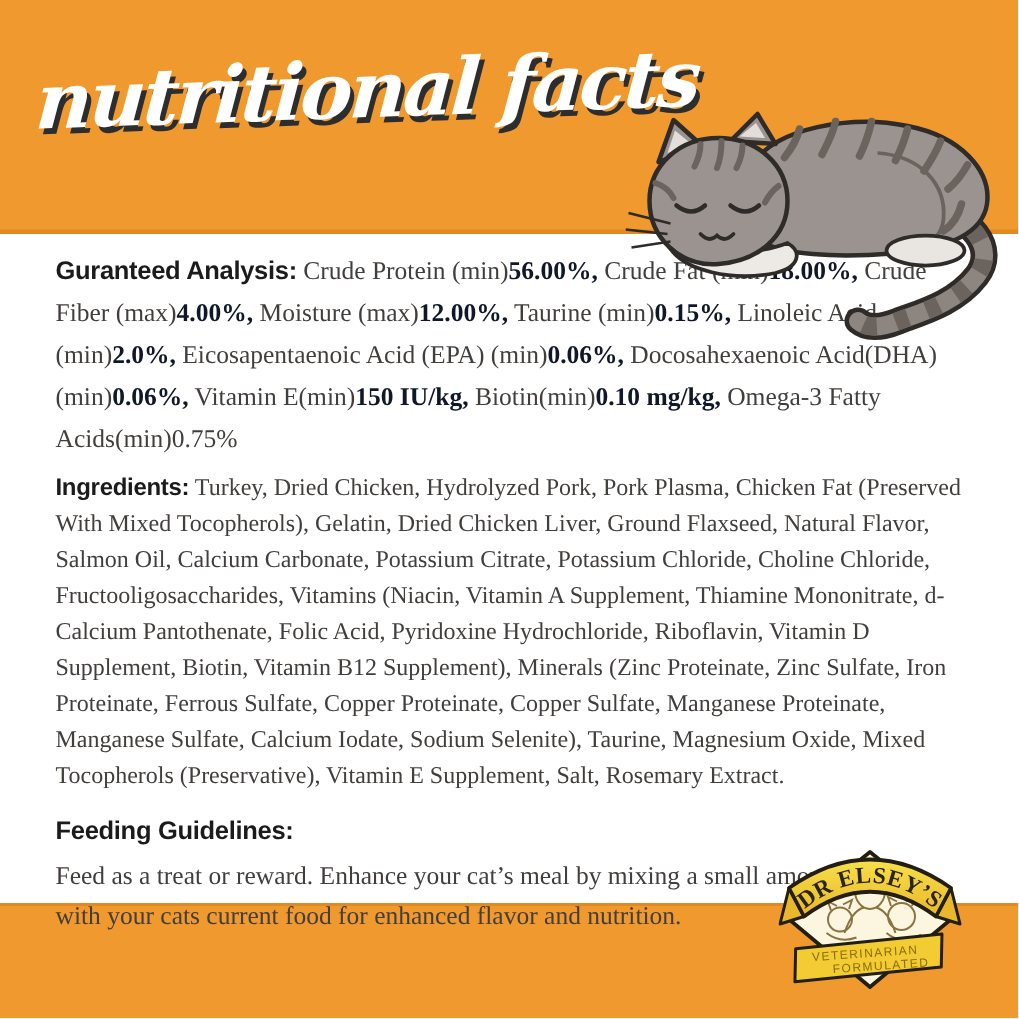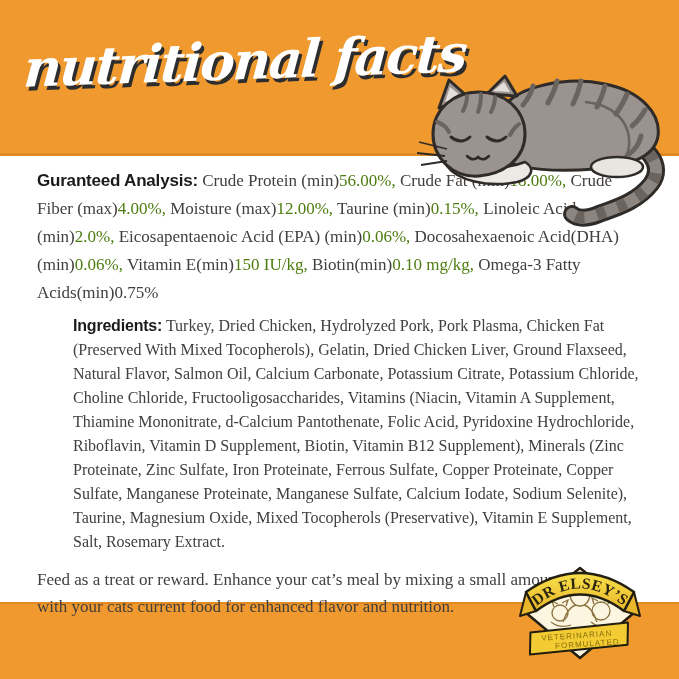--- a/index.html
+++ b/index.html
@@ -29,23 +29,23 @@
     position:absolute; left:37px; top:167px; width:606px; z-index:1;
   }
   .body-text {
     font-size:17px; line-height:28px; color:#413E3C; margin:0;
   }
   .ing-text { font-size:16px; line-height:24px; color:#413E3C; margin:0; }
   .sect-label {
     font-family:"Liberation Sans", sans-serif; font-weight:700;
     color:#1B1B1B; letter-spacing:-0.2px;text-align:center;
   }
-  .seg-bold { font-weight:400; color:#4d7c0f; }
+  .seg-bold { font-weight:700; color:#0f172a; }
   .ga-block { margin-bottom:7px; }
-  .ing-block { margin-bottom:12px;margin-left:36px; }
+  .ing-block { margin-bottom:12px; }
   .fg-label {
     font-family:"Liberation Sans", sans-serif; font-weight:700; font-size:17px;
     line-height:24px; color:#1B1B1B; margin:0 0 4px 0; letter-spacing:-0.2px;
   }
   .fg-text { font-size:17px; line-height:27px; color:#413E3C; margin:0; max-width:545px; }
   .brand-logo { position:absolute; left:519px; top:554px; width:123px; height:108px; z-index:4; }
 </style>
 </head>
 <body>
 
@@ -107,20 +107,21 @@
       </g>
     </g>
   </svg>
 
   <div class="content">
 
     <p class="body-text ga-block"><span class="sect-label">Guranteed Analysis:</span><span> </span><span><span>Crude Protein (min)</span><span class="seg-bold">56.00%,</span><span> Crude Fat (min)</span><span class="seg-bold">18.00%,</span><span> Crude Fiber (max)</span><span class="seg-bold">4.00%,</span><span> Moisture (max)</span><span class="seg-bold">12.00%,</span><span> Taurine (min)</span><span class="seg-bold">0.15%,</span><span> Linoleic Acid (min)</span><span class="seg-bold">2.0%,</span><span> Eicosapentaenoic Acid (EPA) (min)</span><span class="seg-bold">0.06%,</span><span> Docosahexaenoic Acid(DHA)(min)</span><span class="seg-bold">0.06%,</span><span> Vitamin E(min)</span><span class="seg-bold">150 IU/kg,</span><span> Biotin(min)</span><span class="seg-bold">0.10 mg/kg,</span><span> Omega-3 Fatty Acids(min)0.75%</span></span></p>
 
     <p class="ing-text ing-block"><span class="sect-label">Ingredients:</span><span> </span><span>Turkey, Dried Chicken, Hydrolyzed Pork, Pork Plasma, Chicken Fat (Preserved With Mixed Tocopherols), Gelatin, Dried Chicken Liver, Ground Flaxseed, Natural Flavor, Salmon Oil, Calcium Carbonate, Potassium Citrate, Potassium Chloride, Choline Chloride, Fructooligosaccharides, Vitamins (Niacin, Vitamin A Supplement, Thiamine Mononitrate, d-Calcium Pantothenate, Folic Acid, Pyridoxine Hydrochloride, Riboflavin, Vitamin D Supplement, Biotin, Vitamin B12 Supplement), Minerals (Zinc Proteinate, Zinc Sulfate, Iron Proteinate, Ferrous Sulfate, Copper Proteinate, Copper Sulfate, Manganese Proteinate, Manganese Sulfate, Calcium Iodate, Sodium Selenite), Taurine, Magnesium Oxide, Mixed Tocopherols (Preservative), Vitamin E Supplement, Salt, Rosemary Extract.</span></p>
 
+    <p class="fg-label">Feeding Guidelines:</p>
     <p class="fg-text">Feed as a treat or reward. Enhance your cat’s meal by mixing a small amount in with your cats current food for enhanced flavor and nutrition.</p>
 
   </div>
 
   <div class="band-bottom"></div>
 
   <svg class="brand-logo" viewBox="0 0 123 108" aria-hidden="true">
     <defs>
       <linearGradient id="gold" x1="0" y1="0" x2="0" y2="1">
         <stop offset="0" stop-color="#F8E04A"></stop>

